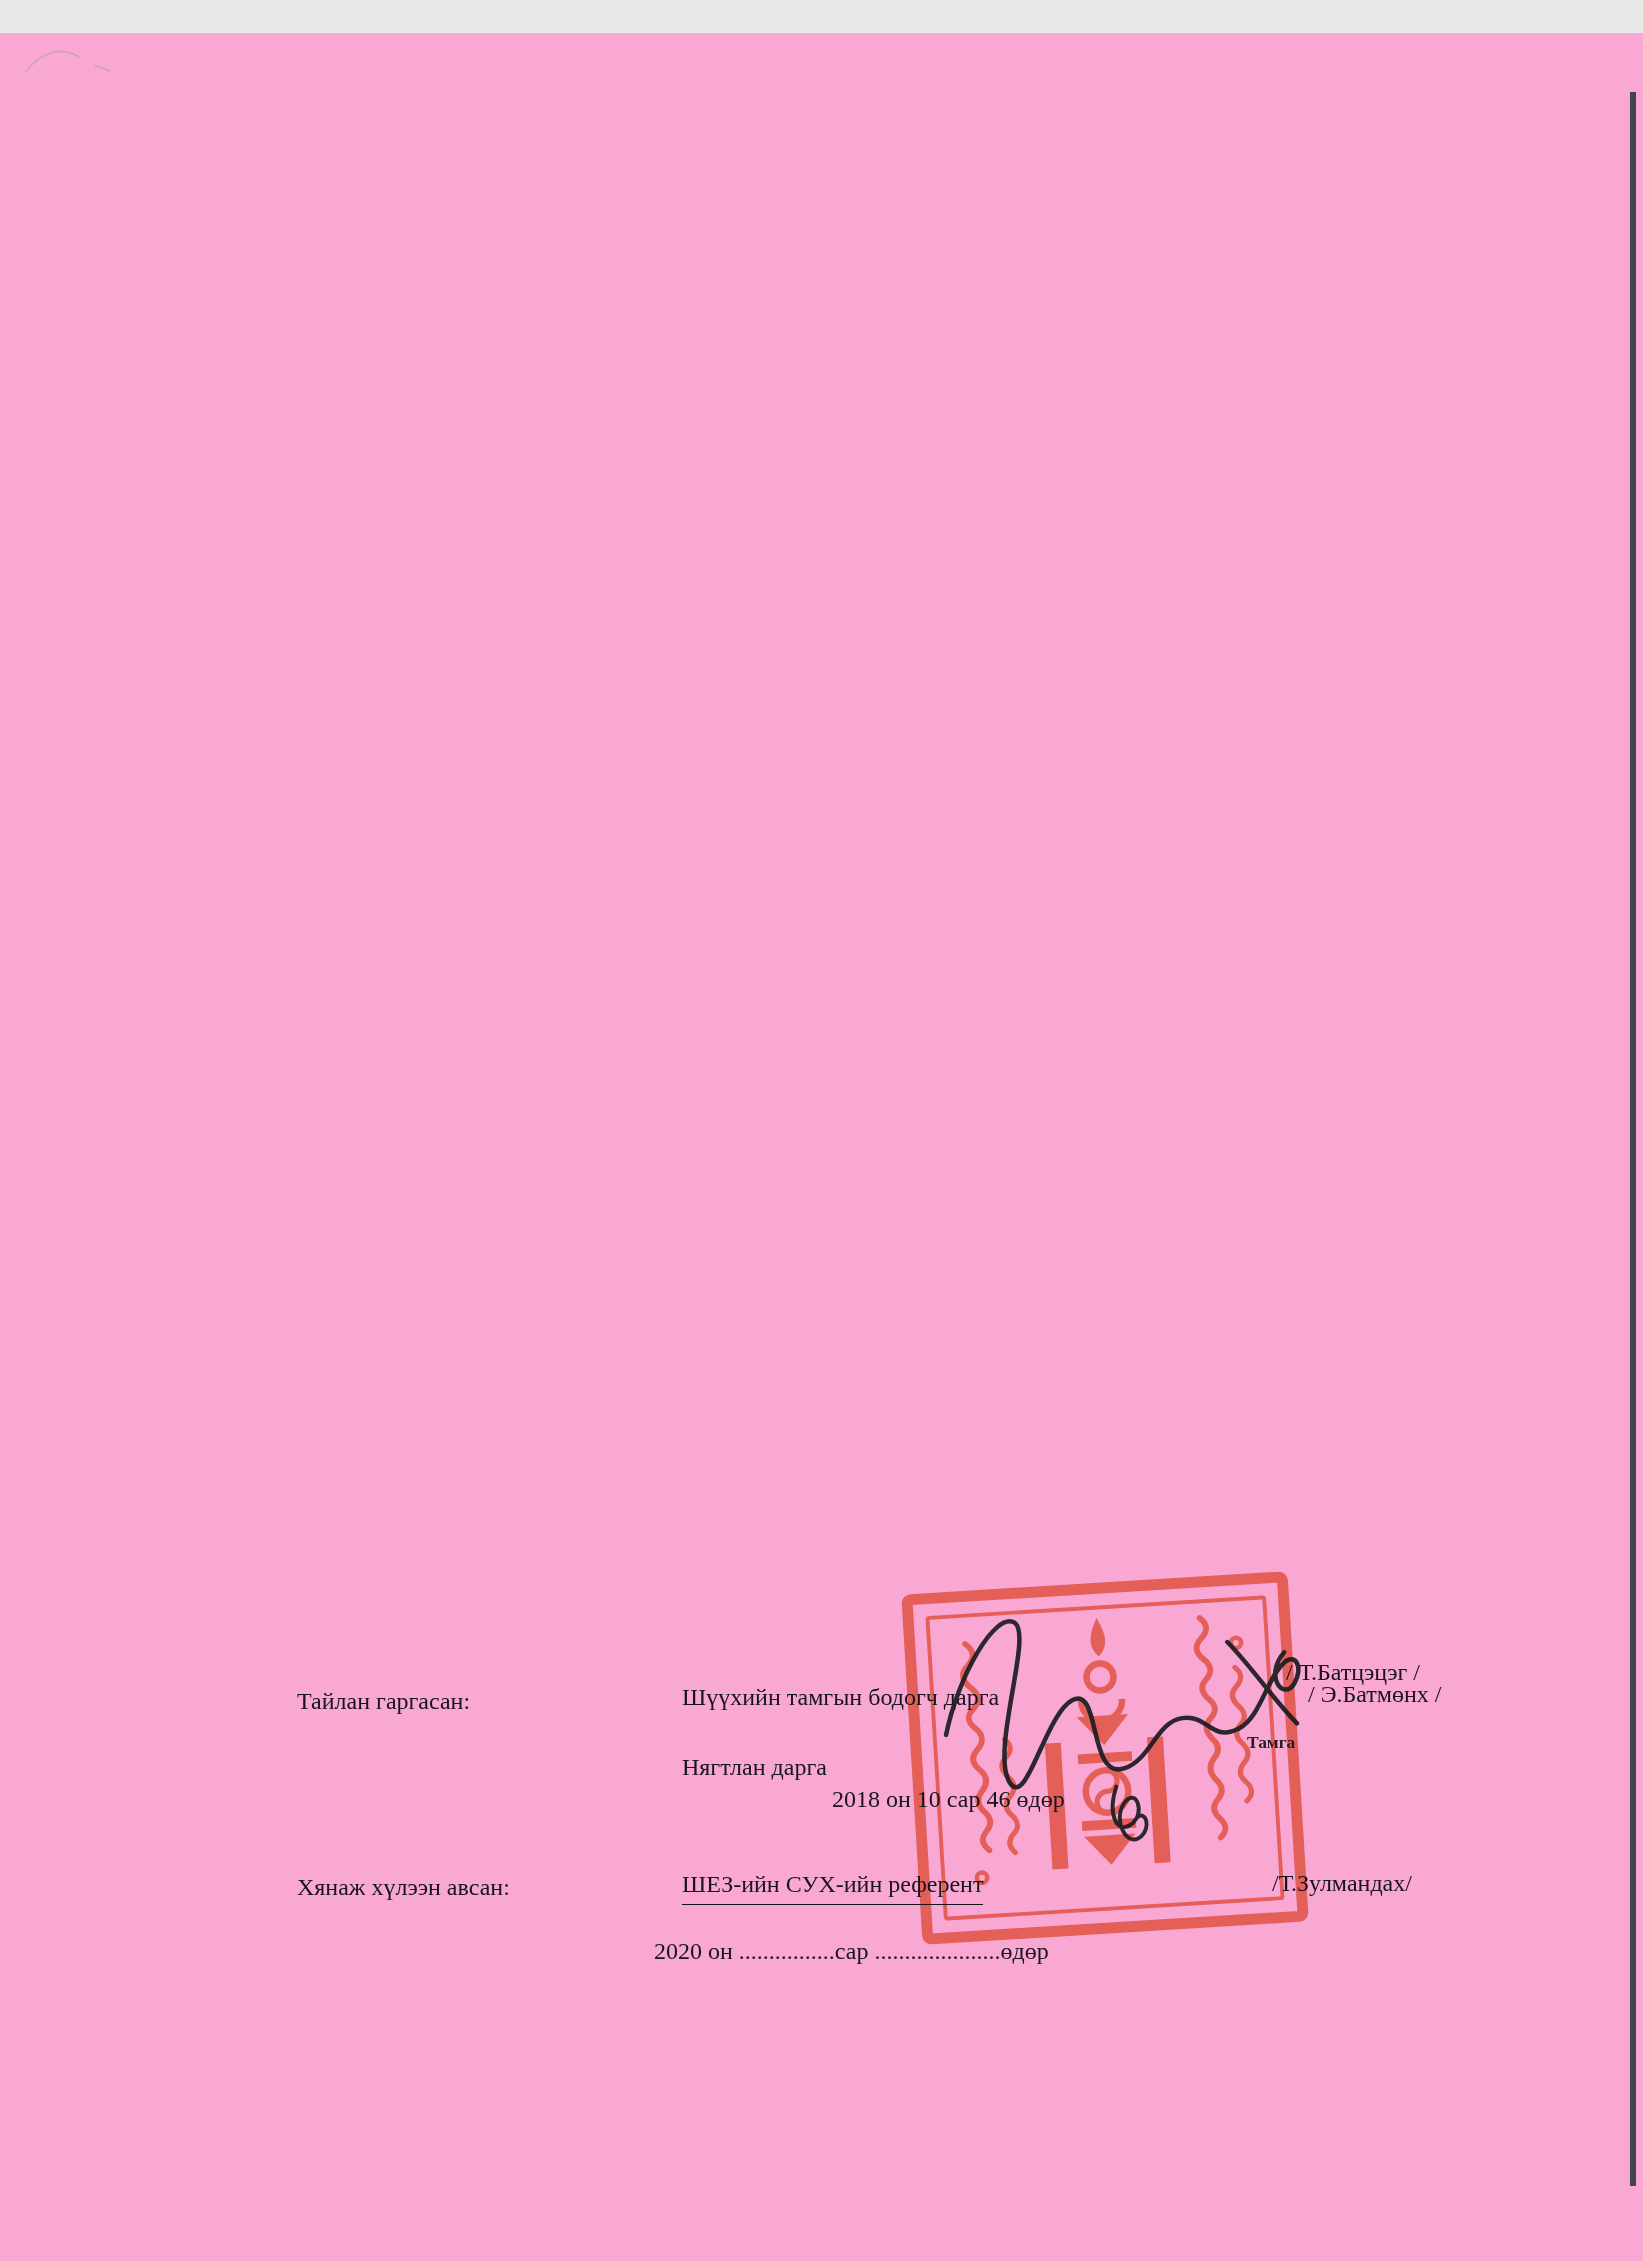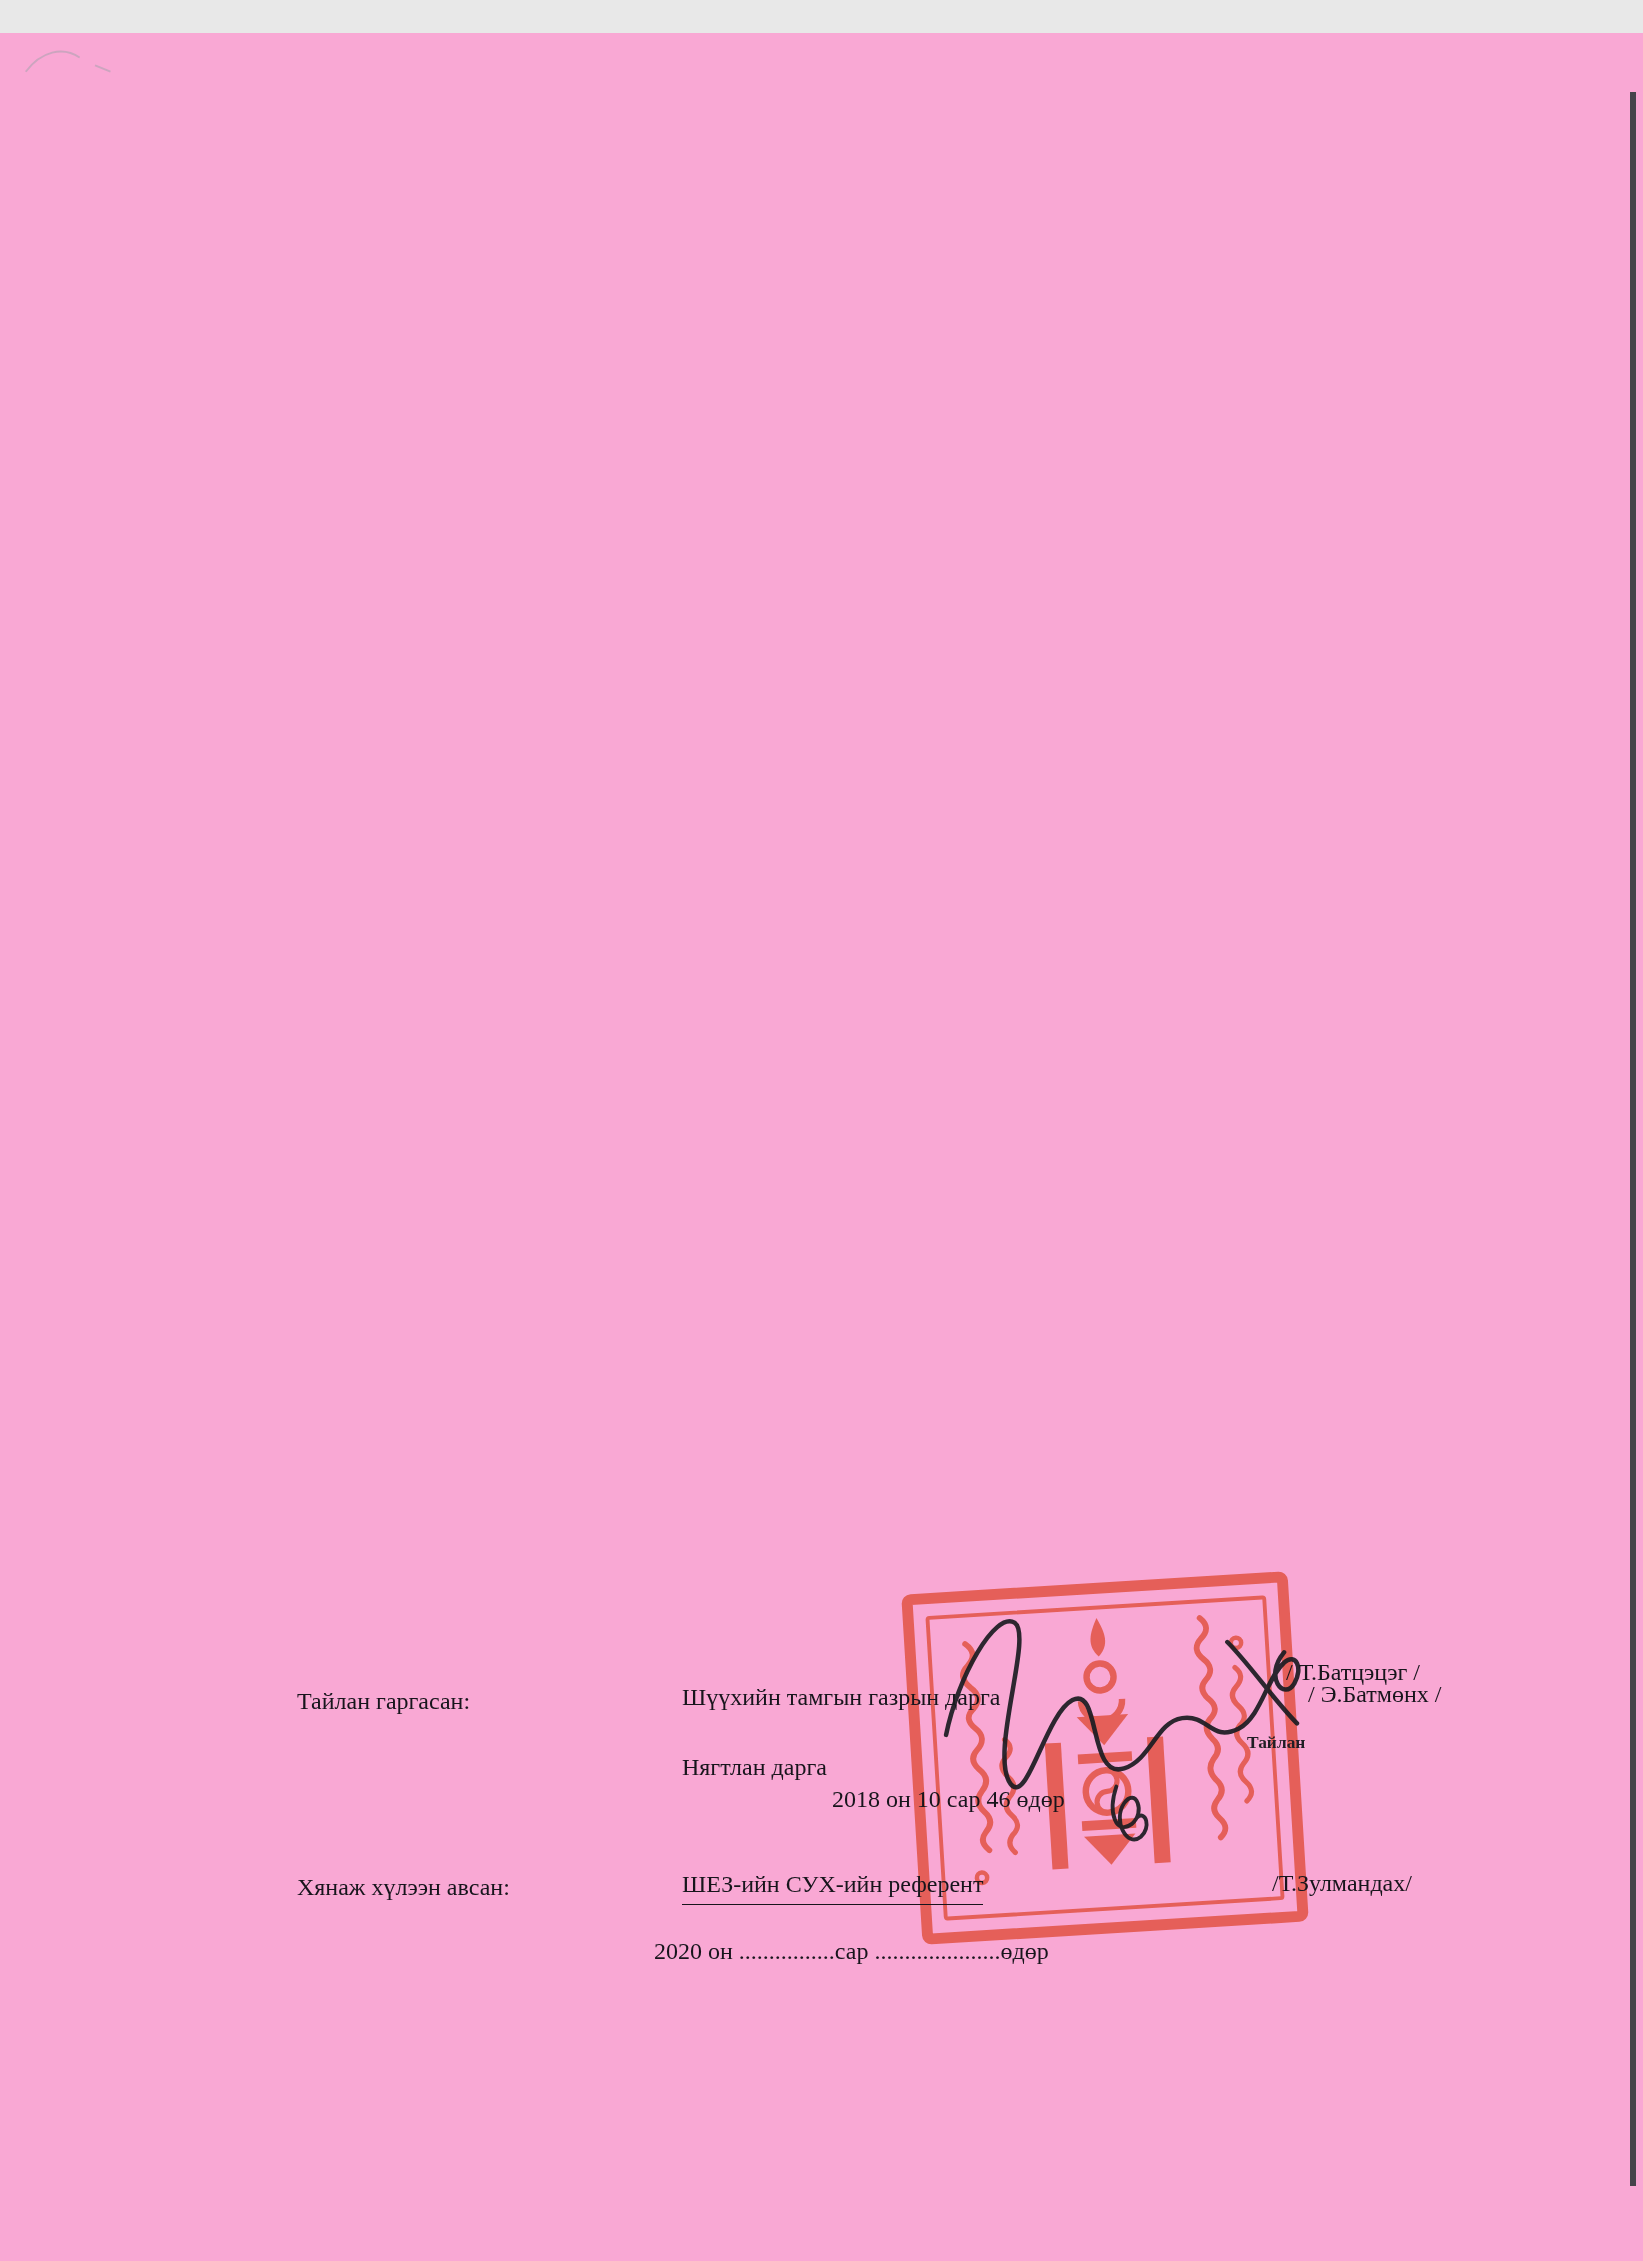--- a/index.html
+++ b/index.html
@@ -41,30 +41,30 @@
         <col style="width:151px">
           <col style="width:143px">
           <col style="width:96px">
           <col style="width:47px">
       </colgroup>
       <tbody></tbody>
     </table>
   </div>
 
   <div class="sig" style="left:297px;top:1655px">Тайлан гаргасан:</div>
-  <div class="sig" style="left:682px;top:1651px">Шүүхийн тамгын газрын дарга</div>
+  <div class="sig" style="left:682px;top:1651px">Шүүхийн тамгын бодогч дарга</div>
   <div class="sig" style="left:1308px;top:1648px">/  Э.Батмөнх   /</div>
   <div class="sig" style="left:682px;top:1721px">Нягтлан дарга</div>
   <div class="sig" style="left:1286px;top:1626px">/   Т.Батцэцэг    /</div>
   <div class="sig" style="left:832px;top:1753px">2018 он 10 сар 46 өдөр</div>
   <div class="sig" style="left:297px;top:1841px">Хянаж хүлээн авсан:</div>
   <div class="sig u" style="left:682px;top:1838px">ШЕЗ-ийн СУХ-ийн референт</div>
   <div class="sig" style="left:1272px;top:1837px">/Т.Зулмандах/</div>
   <div class="sig" style="left:654px;top:1905px">2020 он ................сар .....................өдөр</div>
-  <div class="tamga" style="left:1247px;top:1699px">Тайлан</div>
+  <div class="tamga" style="left:1247px;top:1699px">Тамга</div>
 
   <svg class="stamp" viewBox="0 0 612 556">
     <g stroke="#e3584c" fill="none" stroke-linecap="round">
       <rect x="14" y="14" width="584" height="528" rx="6" stroke-width="17"></rect>
       <rect x="44" y="44" width="524" height="468" rx="3" stroke-width="6"></rect>
 
       <path stroke-width="9" d="M100,88 q20,16 2,34 q-18,16 2,34 q20,16 2,34 q-16,14 2,30 q18,16 0,34 q-14,14 2,30 q18,16 2,34 q-14,16 2,32 q16,16 0,32 q-12,14 4,28"></path>
       <path stroke-width="8" d="M152,240 q16,14 0,28 q-14,14 2,30 q16,16 0,32 q-12,14 2,28 q16,16 0,30 q-12,14 2,28"></path>
       <circle cx="104" cy="452" r="8" stroke-width="7"></circle>
 

